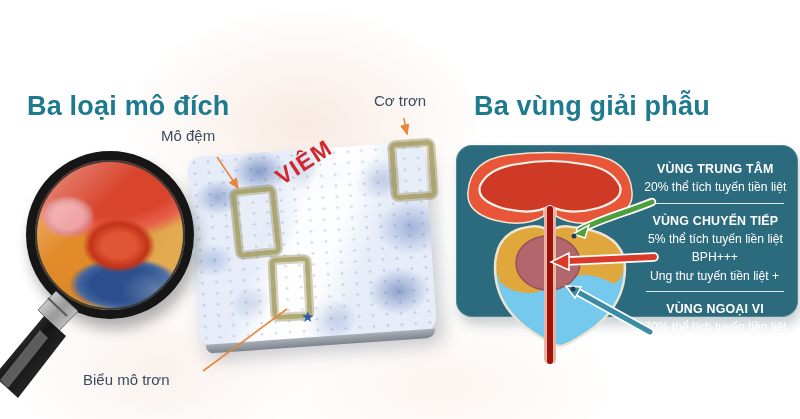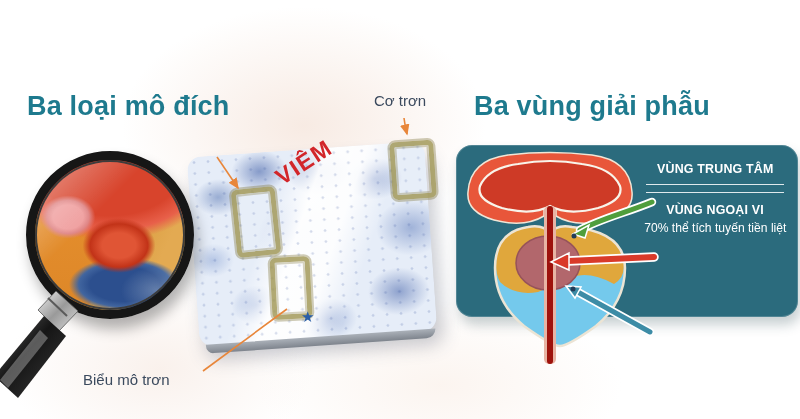--- a/index.html
+++ b/index.html
@@ -86,20 +86,21 @@
 
   <div class="lens"></div>
 
   <div class="slide"></div>
   <div id="frame-stroma" class="frame"></div>
   <div id="frame-muscle" class="frame"></div>
   <div id="frame-epithelium" class="frame"></div>
   <div id="inflammation">VIÊM</div>
   <div id="slide-star">★</div>
 
+  <div id="label-stroma" class="tissue-label">Mô đệm</div>
   <div id="label-muscle" class="tissue-label">Cơ trơn</div>
   <div id="label-epithelium" class="tissue-label">Biểu mô trơn</div>
 
   <div class="panel">
     <svg class="anat" width="184" height="220" viewBox="0 0 184 220">
 
       <path d="M10 42 Q12 10 50 5 Q92 0 134 5 Q172 10 174 42 Q176 62 148 70 Q118 78 98 66 L98 58 Q92 52 86 58 L86 66 Q66 78 36 70 Q8 62 10 42 Z" fill="#e8563a" stroke="#f0e6d6" stroke-width="1.5"></path>
       <path d="M22 36 Q30 18 60 14 Q92 8 124 14 Q154 18 162 36 Q166 50 140 58 Q110 66 92 56 Q74 66 44 58 Q18 50 22 36 Z" fill="#ce3a26" stroke="#f8f4ea" stroke-width="2.2"></path>
 
       <path d="M37 118 Q37 82 70 77 Q86 74 92 84 Q98 74 114 77 Q167 82 167 118 Q167 152 138 176 Q110 196 102 196 Q94 196 66 176 Q37 152 37 118 Z" fill="#74c9ec"></path>
@@ -110,22 +111,29 @@
 
       <path d="M37 118 Q37 82 70 77 Q86 74 92 84 Q98 74 114 77 Q167 82 167 118 Q167 152 138 176 Q110 196 102 196 Q94 196 66 176 Q37 152 37 118 Z" fill="none" stroke="#ece4d4" stroke-width="2.5"></path>
 
       <rect x="86" y="56" width="12" height="158" rx="5" fill="#e8b4a4"></rect>
       <rect x="89" y="56" width="6" height="158" rx="3" fill="#9e120c"></rect>
     </svg>
 
     <div class="tcol">
       <div class="zone">
         <div><span class="zone-heading">VÙNG TRUNG TÂM</span></div>
+        <div><span class="zone-line">20% thể tích tuyến tiền liệt</span></div>
       </div>
       <hr class="divider">
+      <div class="zone">
+        <div><span class="zone-heading">VÙNG CHUYỂN TIẾP</span></div>
+        <div><span class="zone-line">5% thể tích tuyến liền liệt</span></div>
+        <div><span class="zone-line">BPH+++</span></div>
+        <div><span class="zone-line">Ung thư tuyến tiền liệt +</span></div>
+      </div>
       <hr class="divider">
       <div class="zone">
         <div><span class="zone-heading">VÙNG NGOẠI VI</span></div>
         <div><span class="zone-line">70% thể tích tuyến tiền liệt</span></div>
       </div>
     </div>
   </div>
 
   <svg class="overlay" width="800" height="419" viewBox="0 0 800 419">
     <defs>

